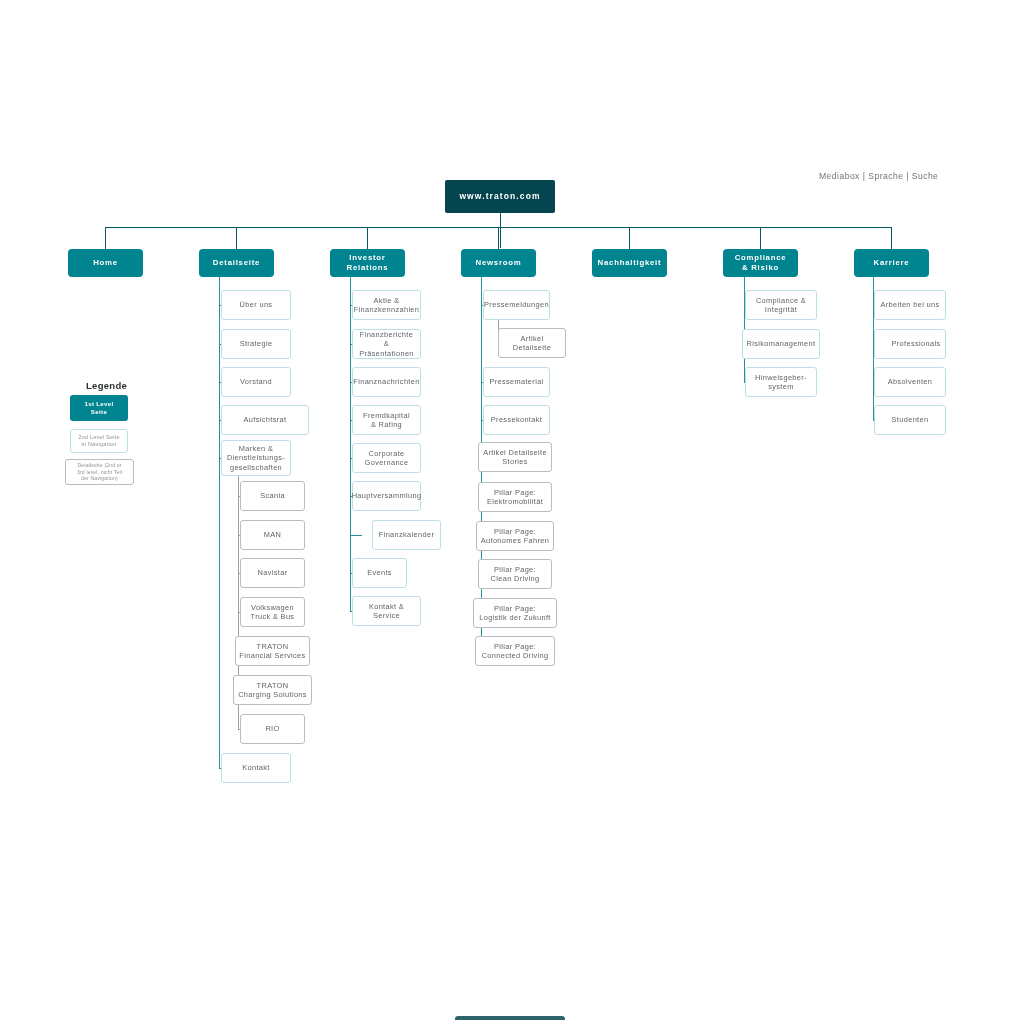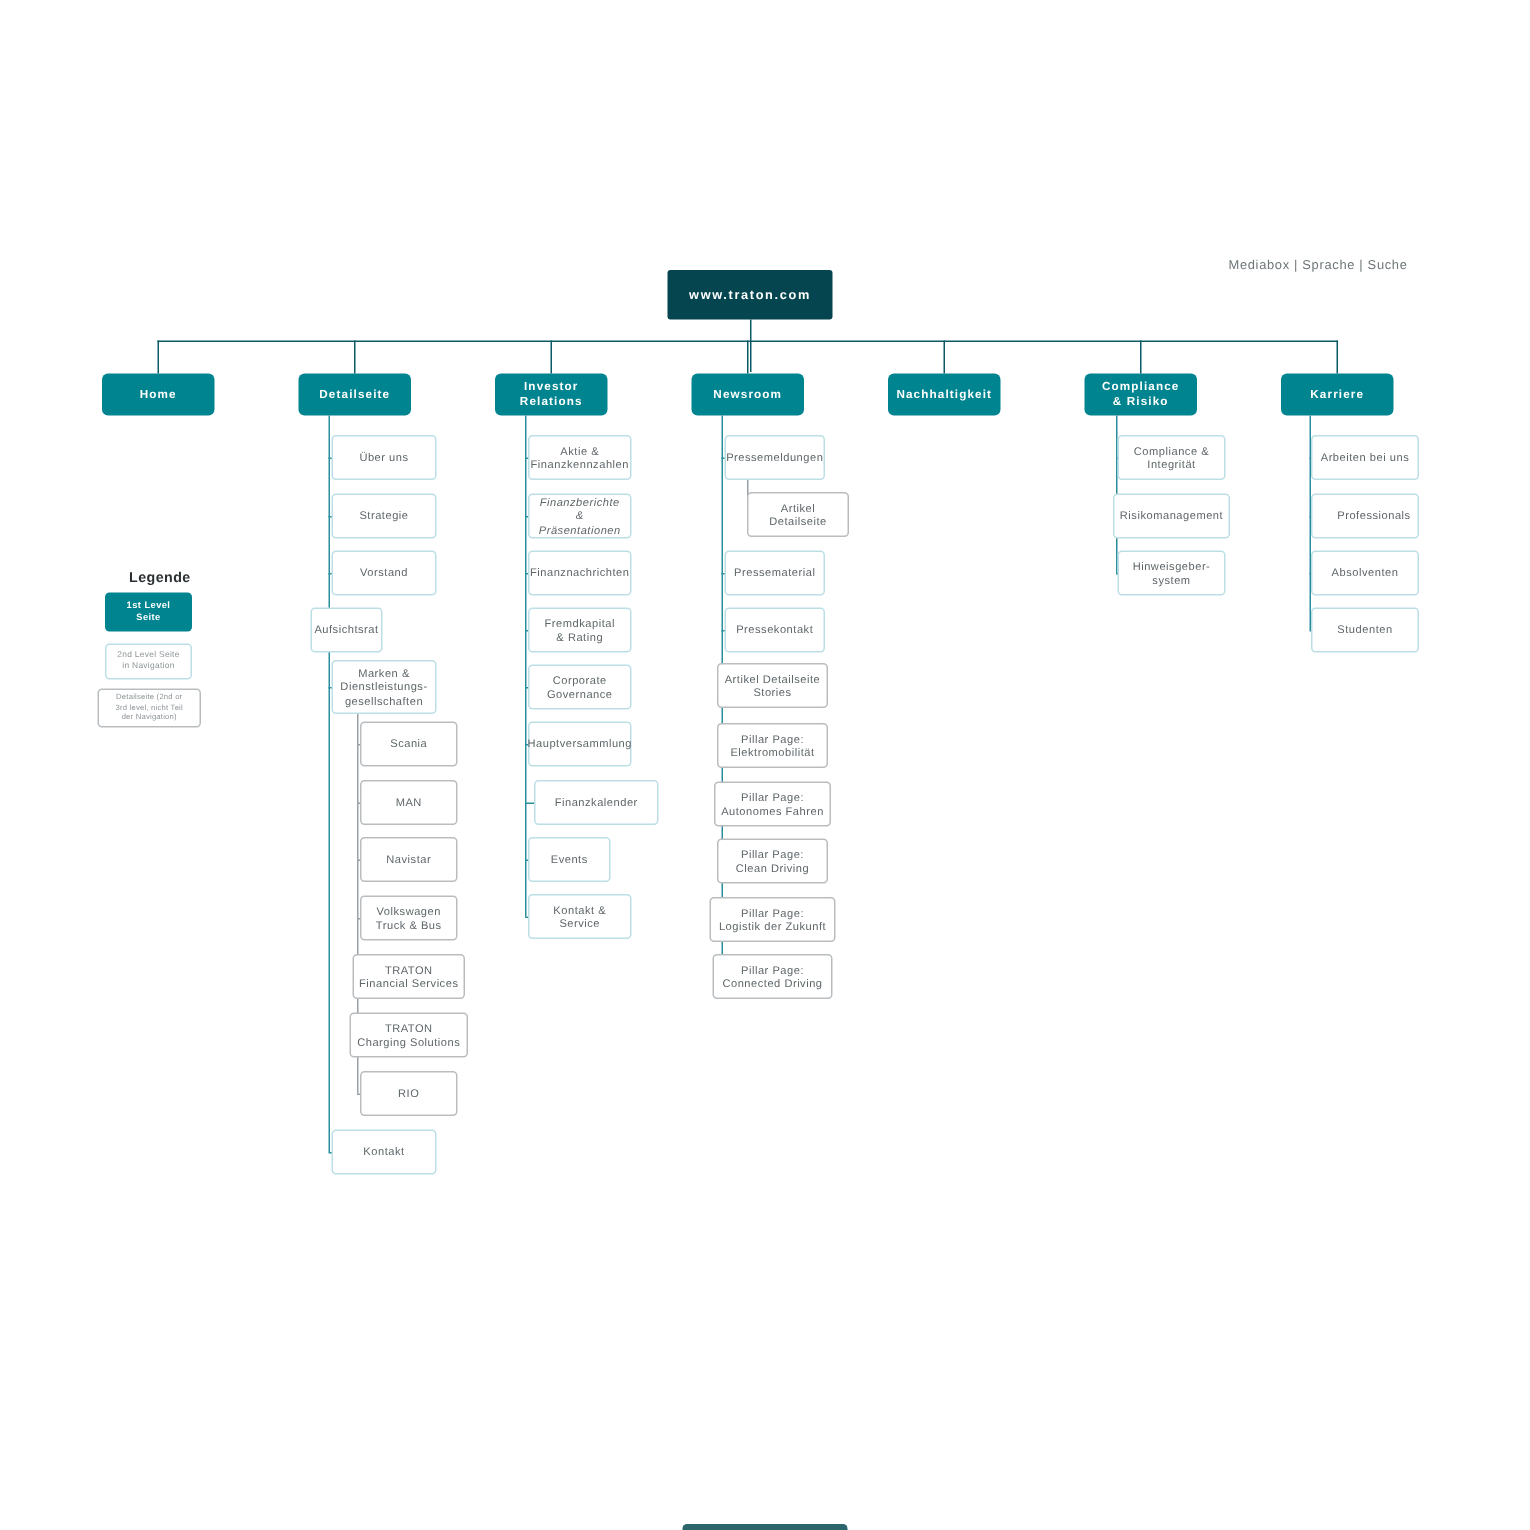--- a/index.html
+++ b/index.html
@@ -202,21 +202,21 @@
 
   <div class="node lvl2" style="left:221px; top:290px; width:70px; height:30px;">
     <span class="lbl">Über uns</span>
   </div>
   <div class="node lvl2" style="left:221px; top:329px; width:70px; height:30px;">
     <span class="lbl">Strategie</span>
   </div>
   <div class="node lvl2" style="left:221px; top:367px; width:70px; height:30px;">
     <span class="lbl">Vorstand</span>
   </div>
-  <div class="node lvl2" style="left:207px; top:405px; width:48px; height:30px;">
+  <div class="node lvl2" style="left:221px; top:405px; width:88px; height:30px;">
     <span class="lbl">Aufsichtsrat</span>
   </div>
   <div class="node lvl2" style="left:221px; top:440px; width:70px; height:36px;">
     <span class="lbl" style="white-space:pre-line;">Marken &amp;
 Dienstleistungs-
 gesellschaften</span>
   </div>
 
   <div class="line v grey" style="left:238px; top:476px; height:253px;"></div>
   <div class="line h grey" style="left:238px; top:496px; width:12px;"></div>
@@ -265,38 +265,38 @@
   <div class="line h teal" style="left:350px; top:496px; width:12px;"></div>
   <div class="line h teal" style="left:350px; top:535px; width:12px;"></div>
   <div class="line h teal" style="left:350px; top:573px; width:12px;"></div>
   <div class="line h teal" style="left:350px; top:611px; width:12px;"></div>
 
   <div class="node lvl2" style="left:352px; top:290px; width:69px; height:30px;">
     <span class="lbl" style="white-space:pre-line;">Aktie &amp;
 Finanzkennzahlen</span>
   </div>
   <div class="node lvl2" style="left:352px; top:329px; width:69px; height:30px;">
-    <span class="lbl" style="white-space:pre-line;font-style:italic;">Finanzberichte &amp;
+    <span class="lbl" style="white-space:pre-line;">Finanzberichte &amp;
 Präsentationen</span>
   </div>
   <div class="node lvl2" style="left:352px; top:367px; width:69px; height:30px;">
     <span class="lbl">Finanznachrichten</span>
   </div>
   <div class="node lvl2" style="left:352px; top:405px; width:69px; height:30px;">
     <span class="lbl" style="white-space:pre-line;">Fremdkapital
 &amp; Rating</span>
   </div>
   <div class="node lvl2" style="left:352px; top:443px; width:69px; height:30px;">
     <span class="lbl" style="white-space:pre-line;">Corporate
 Governance</span>
   </div>
   <div class="node lvl2" style="left:352px; top:481px; width:69px; height:30px;">
     <span class="lbl">Hauptversammlung</span>
   </div>
-  <div class="node lvl2" style="left:356px; top:520px; width:83px; height:30px;">
+  <div class="node lvl2" style="left:372px; top:520px; width:69px; height:30px;">
     <span class="lbl">Finanzkalender</span>
   </div>
   <div class="node lvl2" style="left:352px; top:558px; width:55px; height:30px;">
     <span class="lbl">Events</span>
   </div>
   <div class="node lvl2" style="left:352px; top:596px; width:69px; height:30px;">
     <span class="lbl">Kontakt &amp; Service</span>
   </div>
 
   <div class="line v teal" style="left:481px; top:277px; height:374px;"></div>

